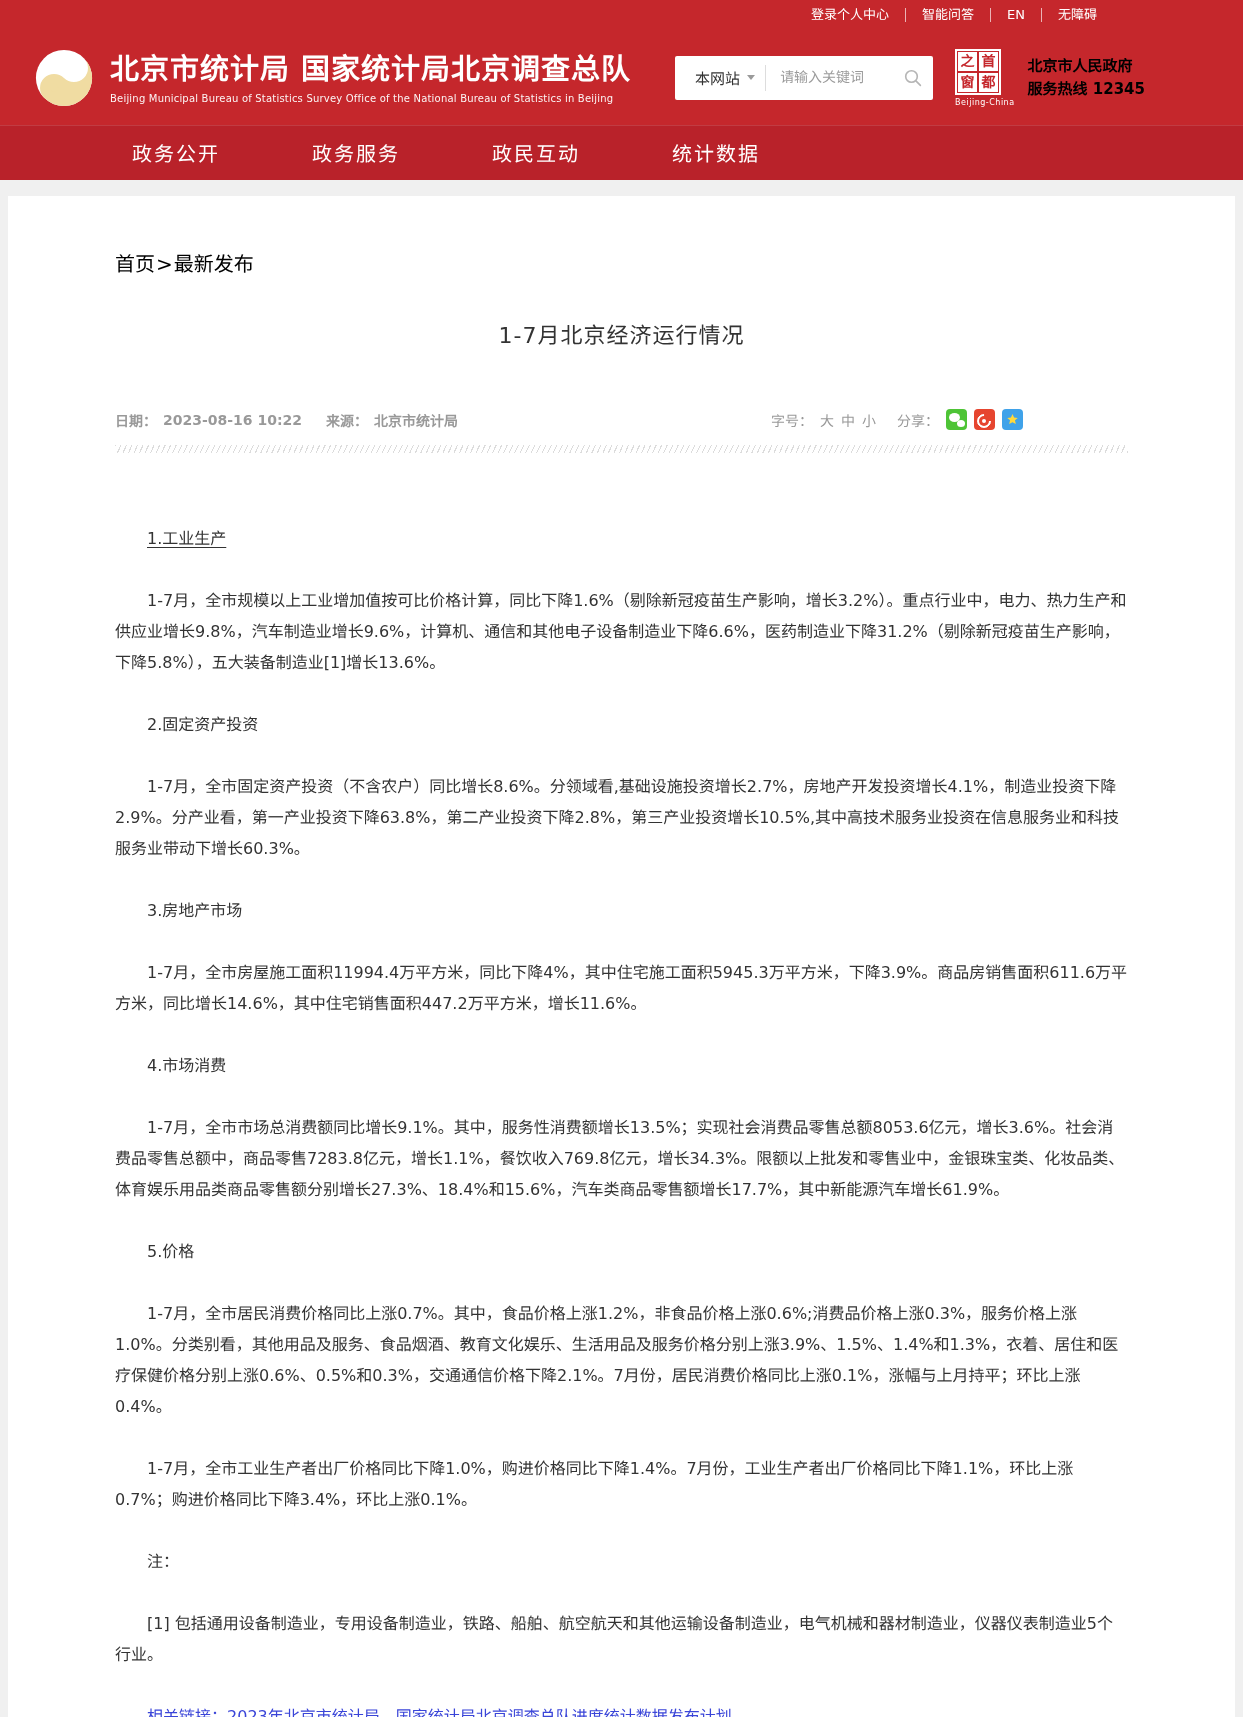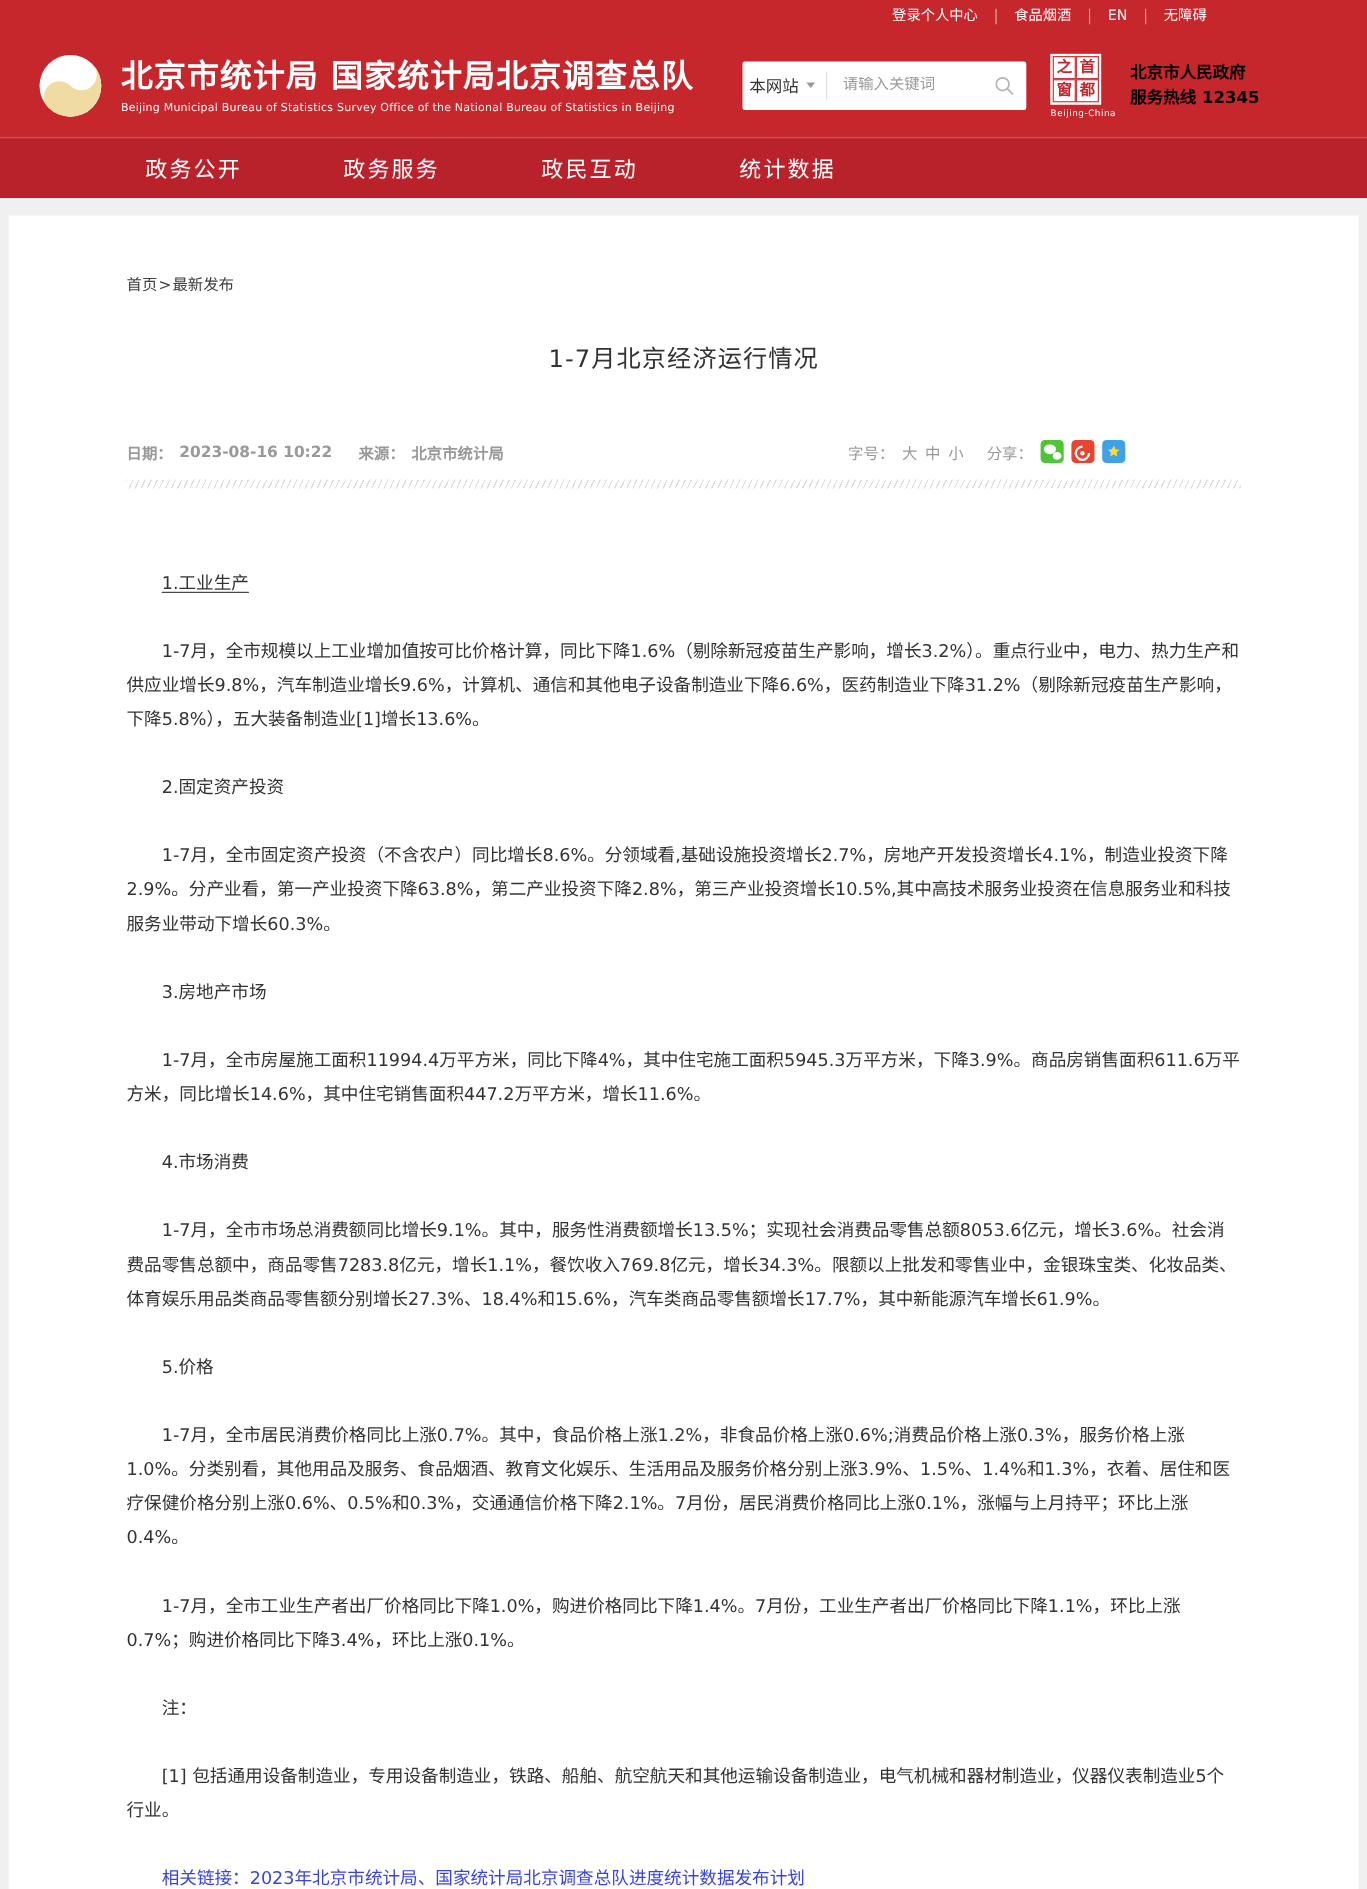--- a/index.html
+++ b/index.html
@@ -29,21 +29,21 @@
   .logo { width:62px; height:62px; flex:0 0 auto; cursor:pointer; }
   .site-title { margin-left:15px; color:#fff; }
   .site-title .cn { font-size:29px; font-weight:bold; letter-spacing:1px; line-height:34px; }
   .site-title .en { font-size:10px; margin-top:7px; opacity:.95; letter-spacing:.2px; }
 
   .searchbox {
     margin-left:auto; width:258px; height:44px; background:#fff; border-radius:2px;
     display:flex; align-items:center;
   }
   .search-scope {
-    padding:0 10px 0 6px; font-size:15px; color:#333;
+    padding:0 10px 0 20px; font-size:15px; color:#333;
     display:flex; align-items:center; gap:7px; cursor:pointer; white-space:nowrap;
   }
   .caret { width:0; height:0; border-left:4px solid transparent; border-right:4px solid transparent; border-top:5px solid #9a9a9a; }
   .search-divider { width:1px; height:26px; background:#ddd; }
   .search-input {
     flex:1; min-width:0; border:none; outline:none; background:transparent;
     font-size:14px; color:#333; padding:0 6px 0 14px;
     font-family:Liberation Mono, monospace;
   }
   .search-input::placeholder { color:#9b9b9b; }
@@ -68,21 +68,21 @@
     padding-left:86px; box-shadow:inset 0 1px 0 rgba(255,255,255,.12);
   }
   .nav-item {
     width:180px; text-align:center; color:#fff; font-size:20px; letter-spacing:2px; cursor:pointer;
   }
 
   
   .main-wrap { padding:16px 8px 0; }
   .card { background:#fff; min-height:1505px; padding:52px 107px 40px; }
 
-  .breadcrumb { font-size:14px; color:#404040; }
+  .breadcrumb { font-size:20px; color:#000000; }
   .breadcrumb .bc-link { cursor:pointer; }
   .breadcrumb .bc-sep { margin:0 1px; }
 
   .article-title {
     text-align:center; font-size:22px; font-weight:400; color:#333;
     margin:40px 0 0; letter-spacing:1px;
   }
 
   .meta-row { display:flex; align-items:center; margin-top:60px; font-size:14px; color:#999; }
   .meta-left { display:flex; align-items:center; gap:6px;font-weight:bold; }
@@ -109,21 +109,21 @@
   .sec-underline { text-decoration:underline; text-underline-offset:3px; }
   .related-row { font-size:16px; line-height:31px; text-indent:2em; color:#3a45d8; margin:0; }
   .related-link { cursor:pointer; }
 </style>
 <title>1-7月北京经济运行情况</title></head>
 <body>
 
 <div class="header">
   <div class="topbar">
     <span class="topbar-link">登录个人中心</span>
-    <span class="topbar-link">食品烟酒</span>
+    <span class="topbar-link">智能问答</span>
     <span class="topbar-link">EN</span>
     <span class="topbar-link">无障碍</span>
   </div>
 
   <div class="header-main">
     <svg class="logo" viewBox="0 0 64 64">
       <circle cx="32" cy="32" r="29" fill="#ffffff"></circle>
       <path d="M32 3 a29 29 0 0 1 0 58 a14.5 14.5 0 0 1 0 -29 a14.5 14.5 0 0 0 0 -29 z" fill="#f0dca2" transform="rotate(45 32 32)"></path>
       <circle cx="32" cy="17.5" r="4" fill="#ffffff" transform="rotate(45 32 32)"></circle>
       <circle cx="32" cy="46.5" r="4" fill="#f0dca2" transform="rotate(45 32 32)"></circle>

